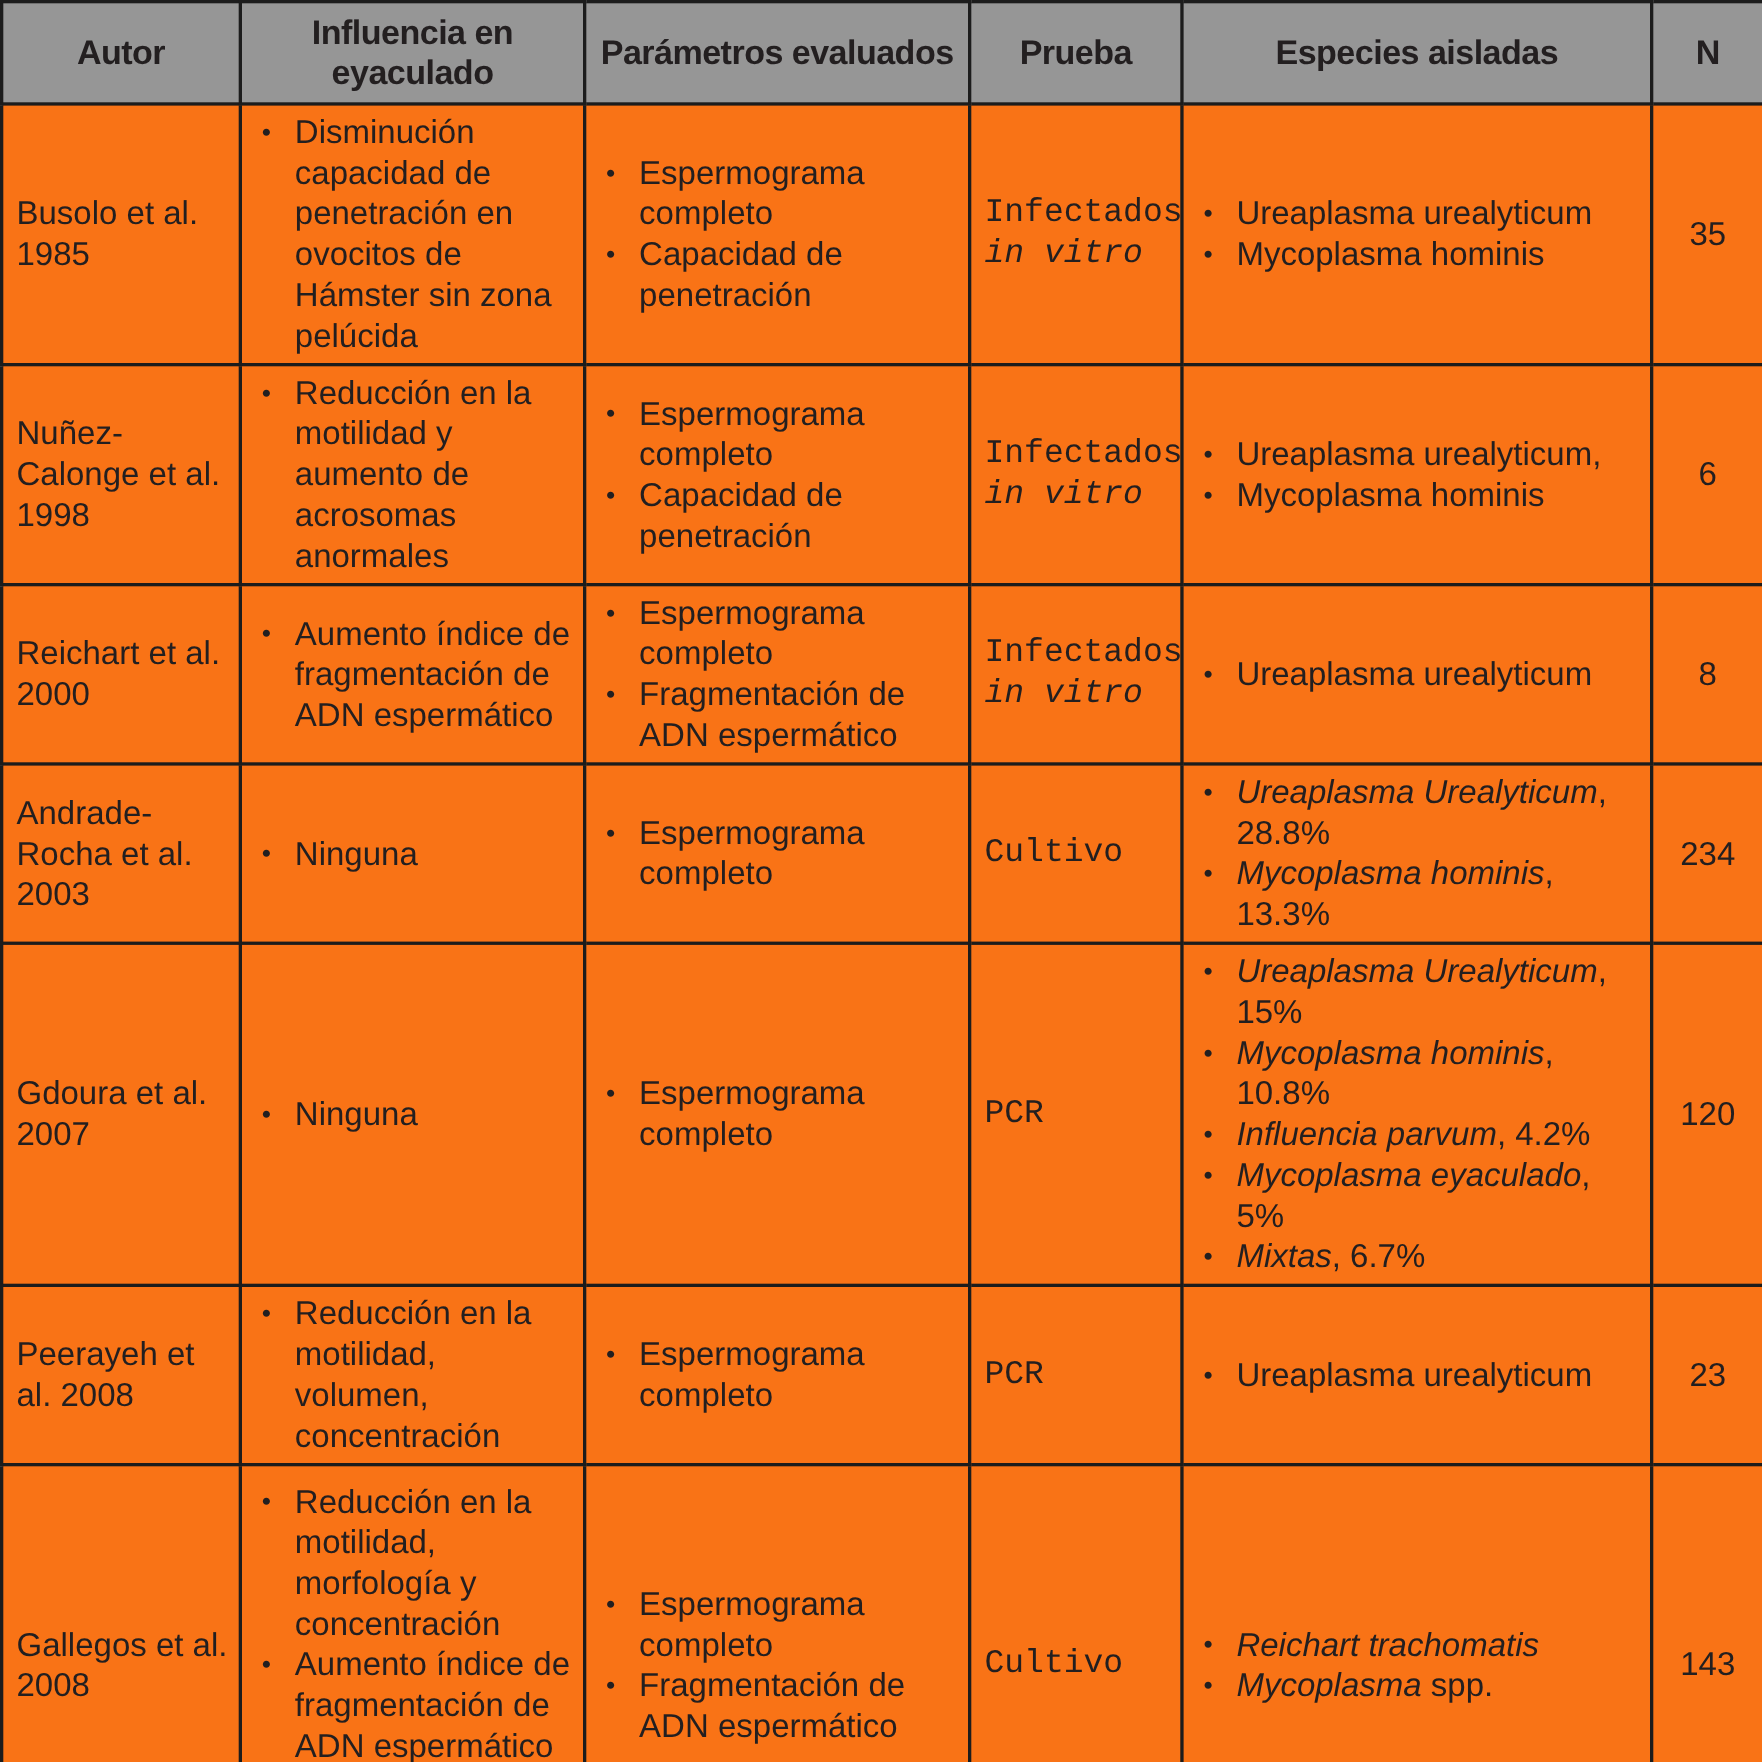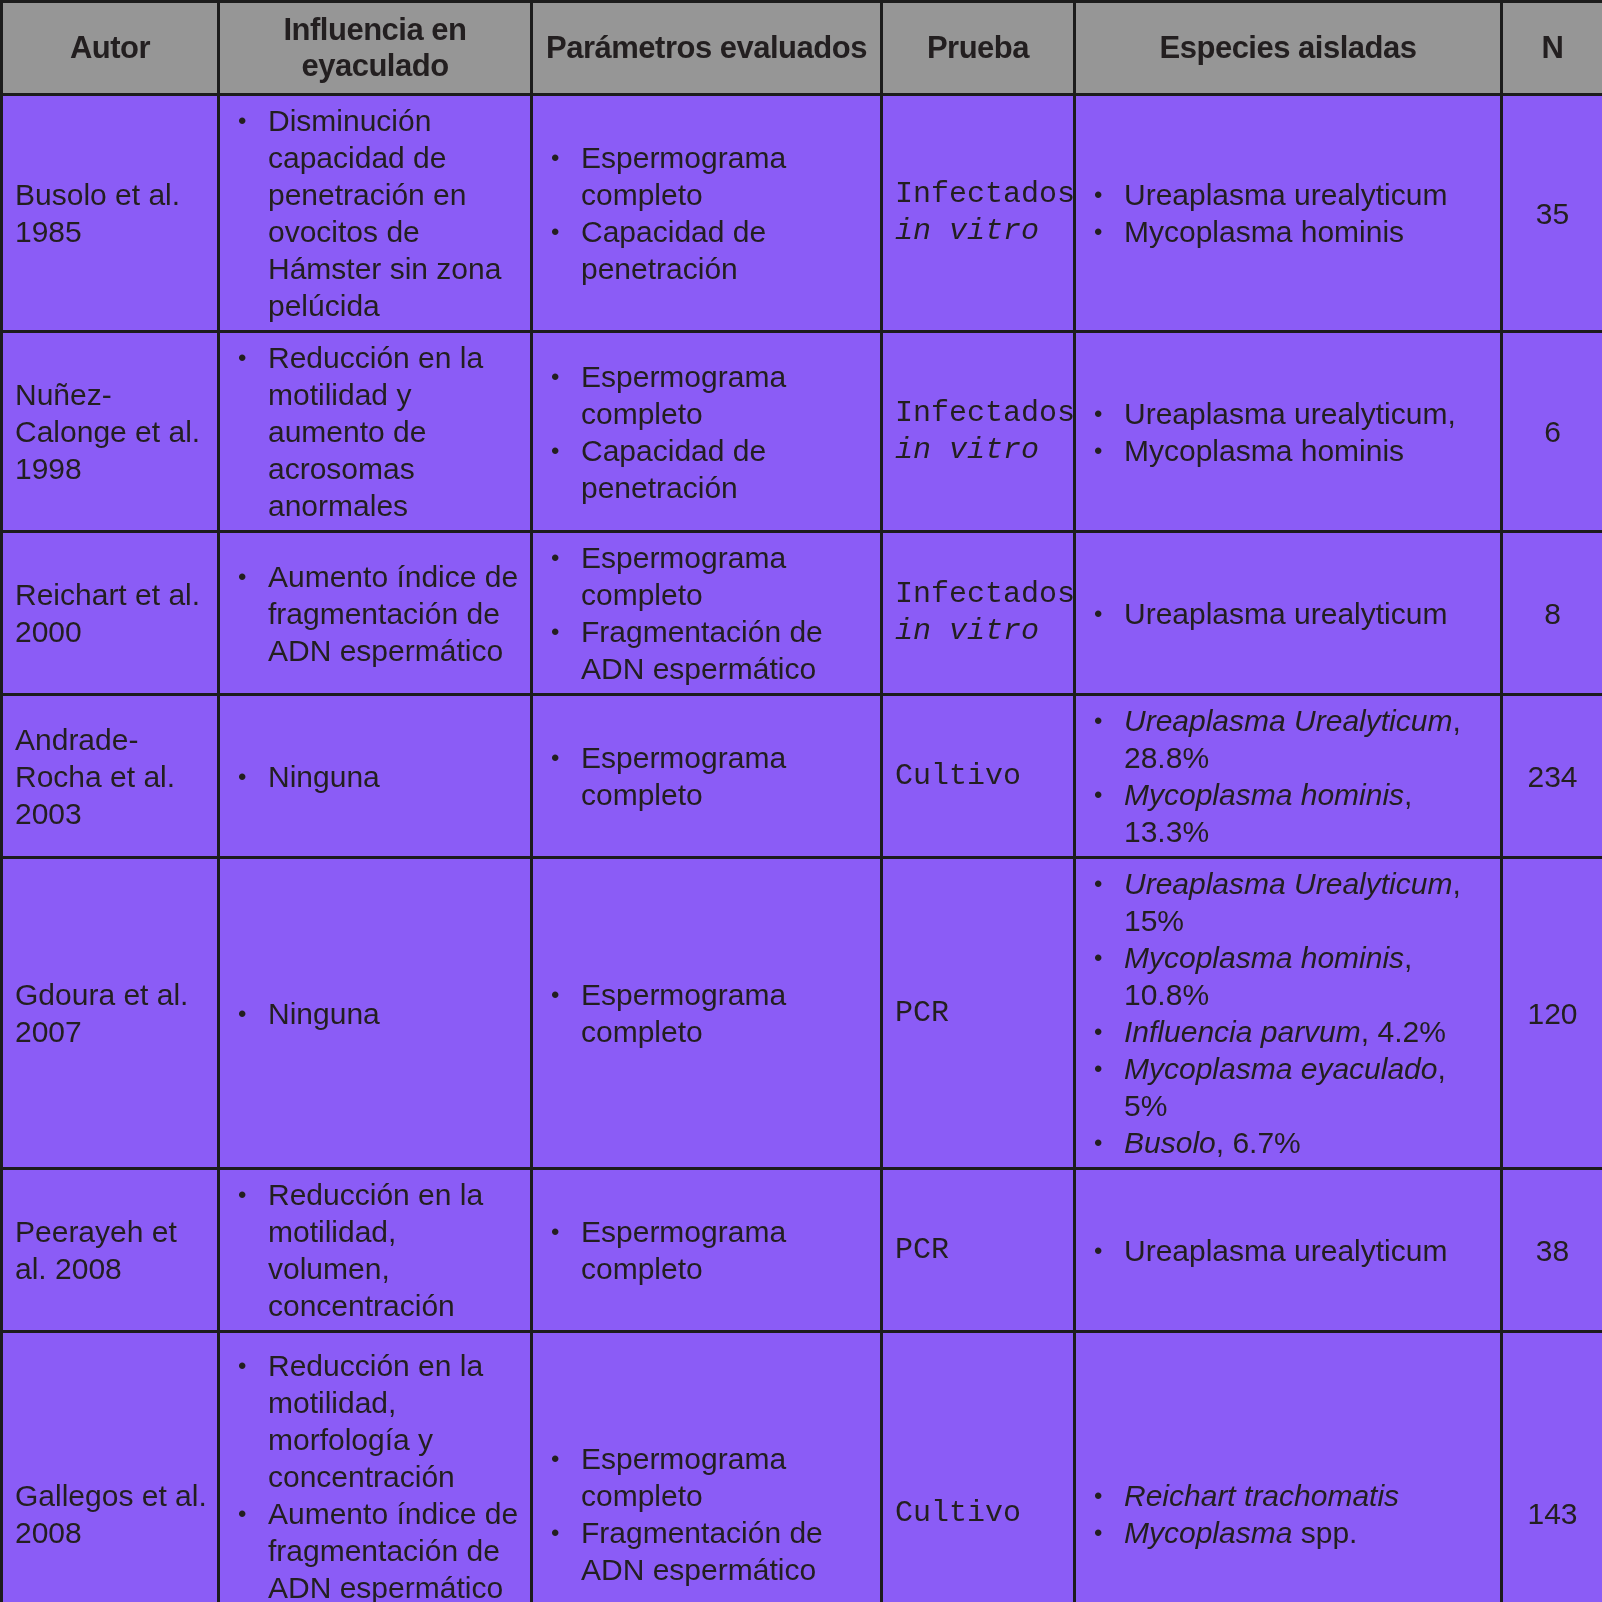--- a/index.html
+++ b/index.html
@@ -29,21 +29,21 @@
     background:#969696;
     font-weight:bold;
     font-size:31px;
     line-height:36px;
     text-align:center;
     letter-spacing:-0.5px;
     height:86px;
     padding:2px 6px;
   }
   tbody td{
-    background:#8b5cf6;
+    background:#f97316;
     font-size:30px;
     line-height:37px;
   }
   
   tbody tr:nth-child(1){height:212px;}
   tbody tr:nth-child(2){height:176px;}
   tbody tr:nth-child(3){height:154px;}
   tbody tr:nth-child(4){height:107px;}
   tbody tr:nth-child(5){height:181px;}
   tbody tr:nth-child(6){height:149px;}
@@ -207,21 +207,21 @@
         </td>
         <td class="cell-prueba plain">
           <div class="line"><span>PCR</span></div>
         </td>
         <td class="cell-especies">
           <ul class="blist">
             <li><span class="it">Ureaplasma Urealyticum</span><span>, 15%</span></li>
             <li><span class="it">Mycoplasma hominis</span><span>, 10.8%</span></li>
             <li><span class="it">Influencia parvum</span><span>, 4.2%</span></li>
             <li><span class="it">Mycoplasma eyaculado</span><span>, 5%</span></li>
-            <li><span class="it">Busolo</span><span>, 6.7%</span></li>
+            <li><span class="it">Mixtas</span><span>, 6.7%</span></li>
           </ul>
         </td>
         <td class="cell-n">120</td>
       </tr>
       <tr>
         <td class="cell-autor">Peerayeh et al. 2008</td>
         <td class="cell-influencia">
           <ul class="blist">
             <li><span>Reducción en la motilidad, volumen, concentración</span></li>
           </ul>
@@ -232,21 +232,21 @@
           </ul>
         </td>
         <td class="cell-prueba plain">
           <div class="line"><span>PCR</span></div>
         </td>
         <td class="cell-especies">
           <ul class="blist">
             <li><span>Ureaplasma urealyticum</span></li>
           </ul>
         </td>
-        <td class="cell-n">38</td>
+        <td class="cell-n">23</td>
       </tr>
       <tr>
         <td class="cell-autor">Gallegos et al. 2008</td>
         <td class="cell-influencia">
           <ul class="blist">
             <li><span>Reducción en la motilidad, morfología y concentración</span></li>
             <li><span>Aumento índice de fragmentación de ADN espermático y recuento de leucocitos</span></li>
           </ul>
         </td>
         <td class="cell-parametros">

